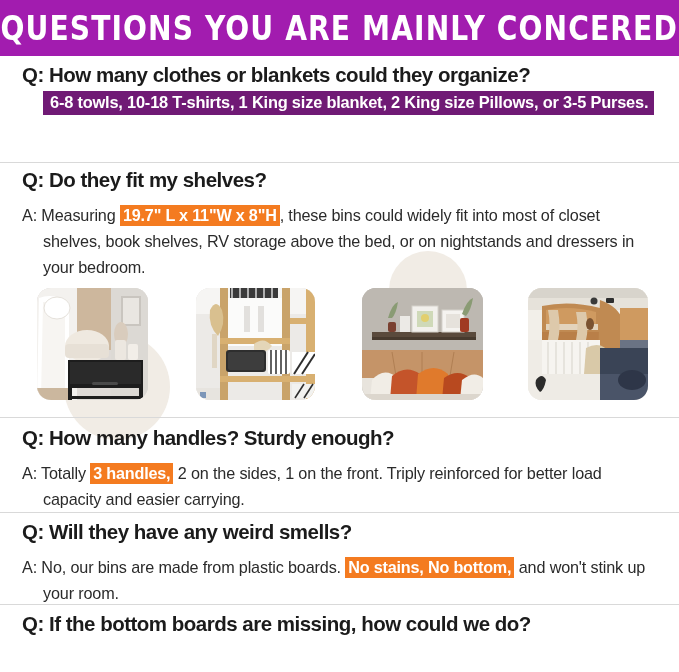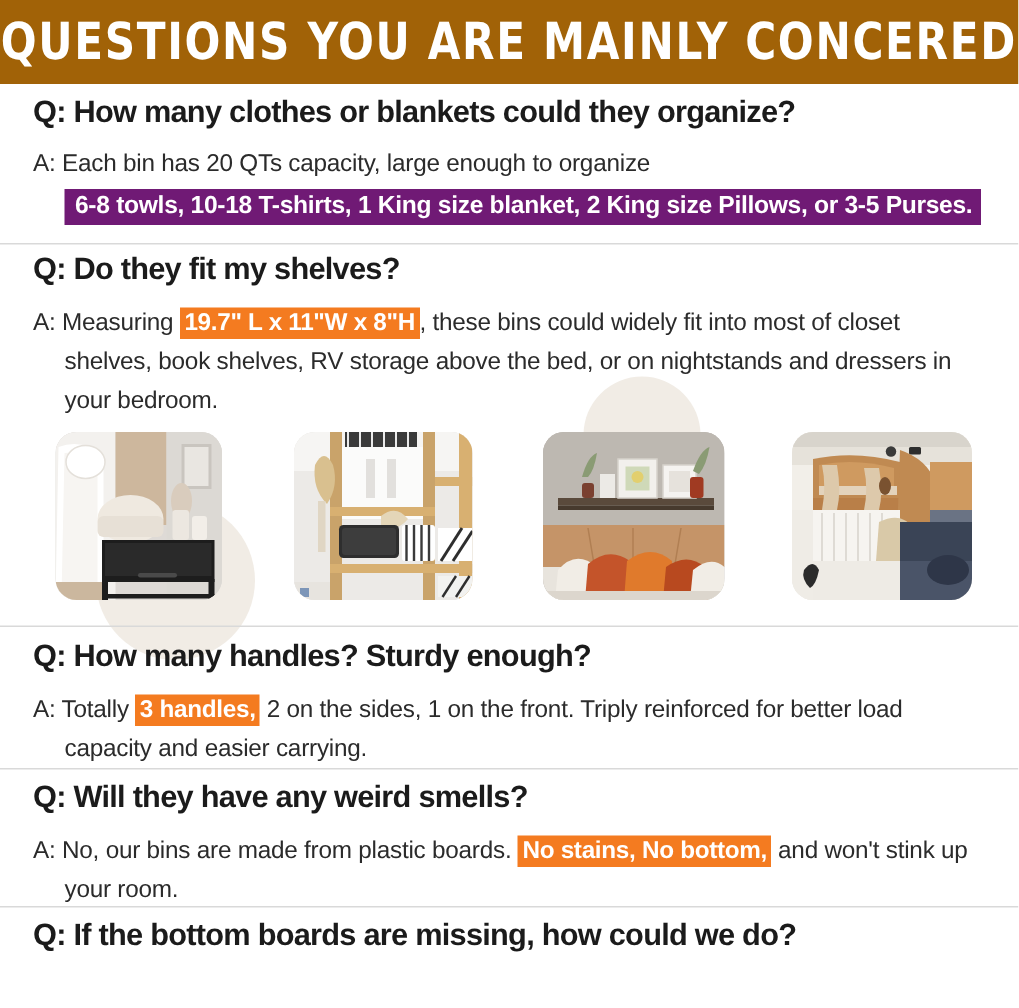--- a/index.html
+++ b/index.html
@@ -15,21 +15,21 @@
     position: relative;
   }
 
   
   .banner {
     position: absolute;
     left: 0;
     top: 0;
     width: 679px;
     height: 56px;
-    background: #a16207;
+    background: #a21caf;
     display: flex;
     align-items: center;
     justify-content: center;
   }
   .banner-title {
     color: #ffffff;
     font-family: "DejaVu Sans Condensed", "Liberation Sans Narrow", "Liberation Sans", sans-serif;
     font-weight: 700;
     font-size: 34px;
     letter-spacing: 1.2px;
@@ -126,23 +126,20 @@
   <div class="banner-title">QUESTIONS YOU ARE MAINLY CONCERED</div>
 </div>
 
 <div class="content">
 
   <div class="deco-circle" style="left:64px; top:278px; width:106px; height:106px;"></div>
   <div class="deco-circle" style="left:389px; top:195px; width:78px; height:78px;"></div>
 
   <div class="qa-block" style="top:8px;">
     <div class="q-line">Q: How many clothes or blankets could they organize?</div>
-    <div class="a-line" style="margin-top:9px;">
-      <span>A: Each bin has 20 QTs capacity, large enough to organize</span>
-    </div>
     <div style="margin-top:4px; padding-left:21px;">
       <span class="hl-wide">6-8 towls, 10-18 T-shirts, 1 King size blanket, 2 King size Pillows, or 3-5 Purses.</span>
     </div>
   </div>
 
   <div class="divider" style="top:106px;"></div>
 
   <div class="qa-block" style="top:113px;">
     <div class="q-line">Q: Do they fit my shelves?</div>
     <div class="a-line hang" style="margin-top:10px;">

